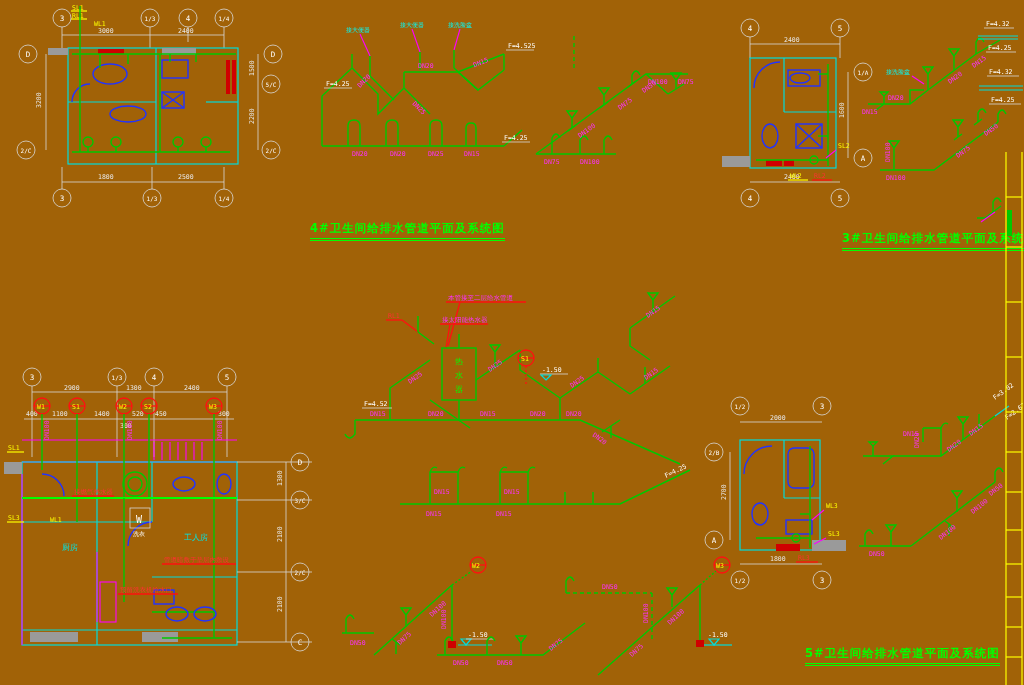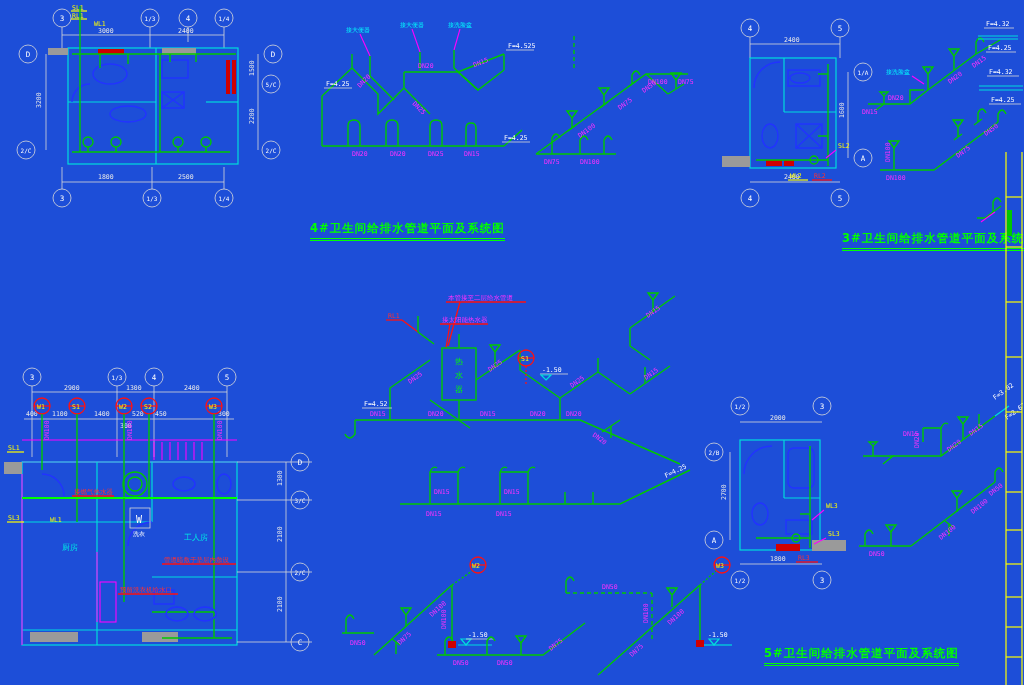--- a/index.html
+++ b/index.html
@@ -1,16 +1,16 @@
 <!DOCTYPE html>
 <html><head>
 <meta charset="utf-8">
 <style>
   html,body{margin:0;padding:0;background:#000;}
-  #stage{position:relative;width:1024px;height:685px;background:#1d4ed8;overflow:hidden;
+  #stage{position:relative;width:1024px;height:685px;background:#a16207;overflow:hidden;
          font-family:"DejaVu Sans","Liberation Sans",sans-serif;}
   .abs{position:absolute;}
   svg{display:block;}
   
   .s-g{stroke:#00c800;fill:none;stroke-width:1.4;}
   .s-gb{stroke:#00ff00;fill:none;stroke-width:2.2;}
   .s-c{stroke:#00dcdc;fill:none;stroke-width:1.2;}
   .s-b{stroke:#2233ff;fill:none;stroke-width:1.4;}
   .s-m{stroke:#ff00ff;fill:none;stroke-width:1.1;}
   .s-r{stroke:#ff1111;fill:none;stroke-width:1.3;}
@@ -276,21 +276,21 @@
     <g>
       <text class="t-dn" transform="rotate(-36 100 146)" x="100" y="146">DN75</text>
       <text class="t-dn" transform="rotate(-36 128 124)" x="128" y="124">DN50</text>
       <text class="t-dn" x="28" y="168">DN100</text>
       <text class="t-dn" transform="rotate(-90 32 150)" x="32" y="150">DN100</text>
     </g>
   </svg>
 
   <div class="abs title" style="left:310px;top:221px">4#卫生间给排水管道平面及系统图</div>
   <div class="abs title" style="left:842px;top:231px">3#卫生间给排水管道平面及系统图</div>
-  <div class="abs title" style="left:764px;top:646px">5#卫生间给排水管道平面及系统图</div>
+  <div class="abs title" style="left:805px;top:646px">5#卫生间给排水管道平面及系统图</div>
 
   <svg class="abs" style="left:2px;top:362px" width="322" height="322" viewBox="0 0 322 322">
     <g>
       <circle class="s-w" cx="30" cy="15" r="9"></circle>
         <text class="t-bub" x="30" y="18">3</text>
       <circle class="s-w" cx="115" cy="15" r="9"></circle>
         <text class="t-bub2" x="115" y="18">1/3</text>
       <circle class="s-w" cx="152" cy="15" r="9"></circle>
         <text class="t-bub" x="152" y="18">4</text>
       <circle class="s-w" cx="225" cy="15" r="9"></circle>

